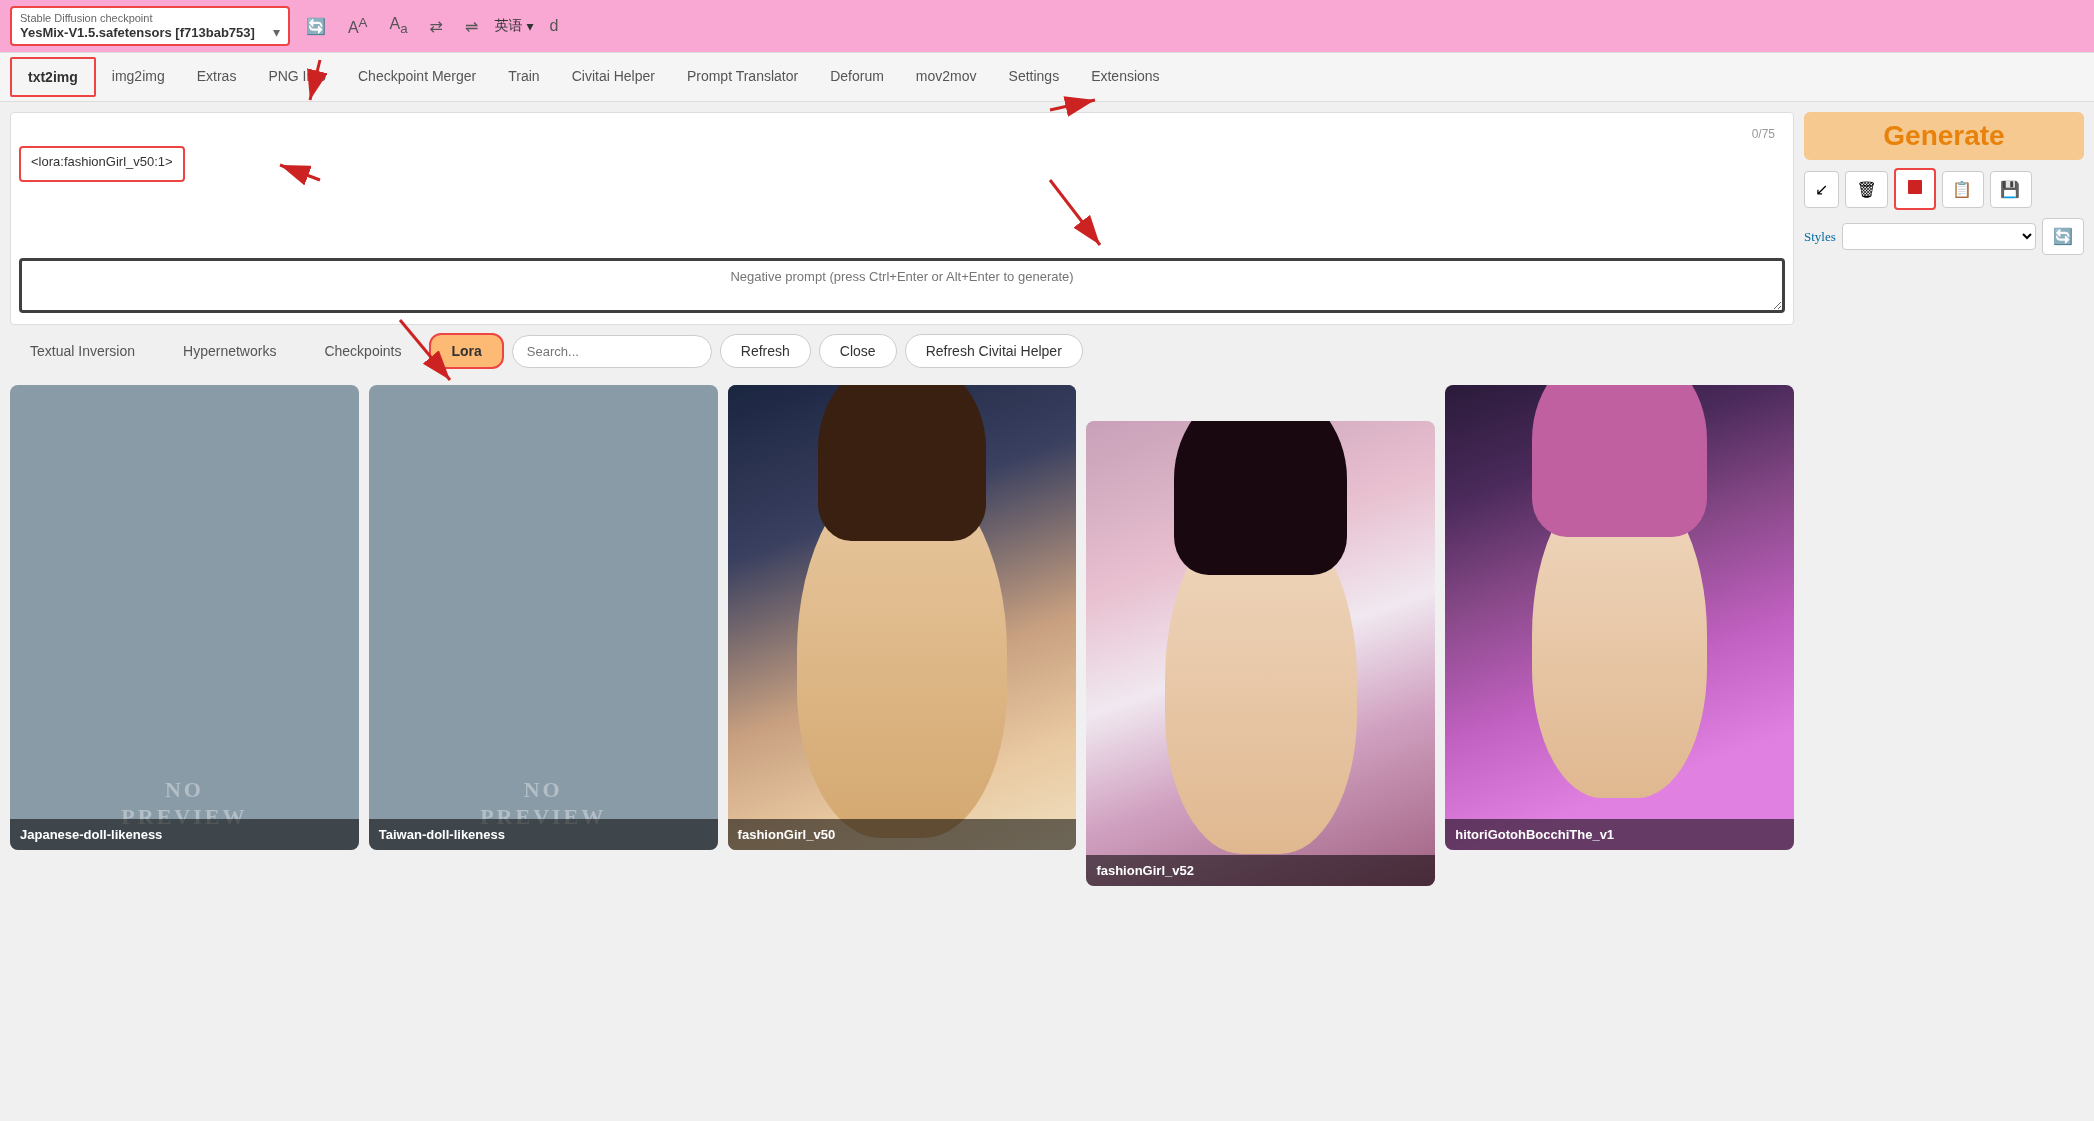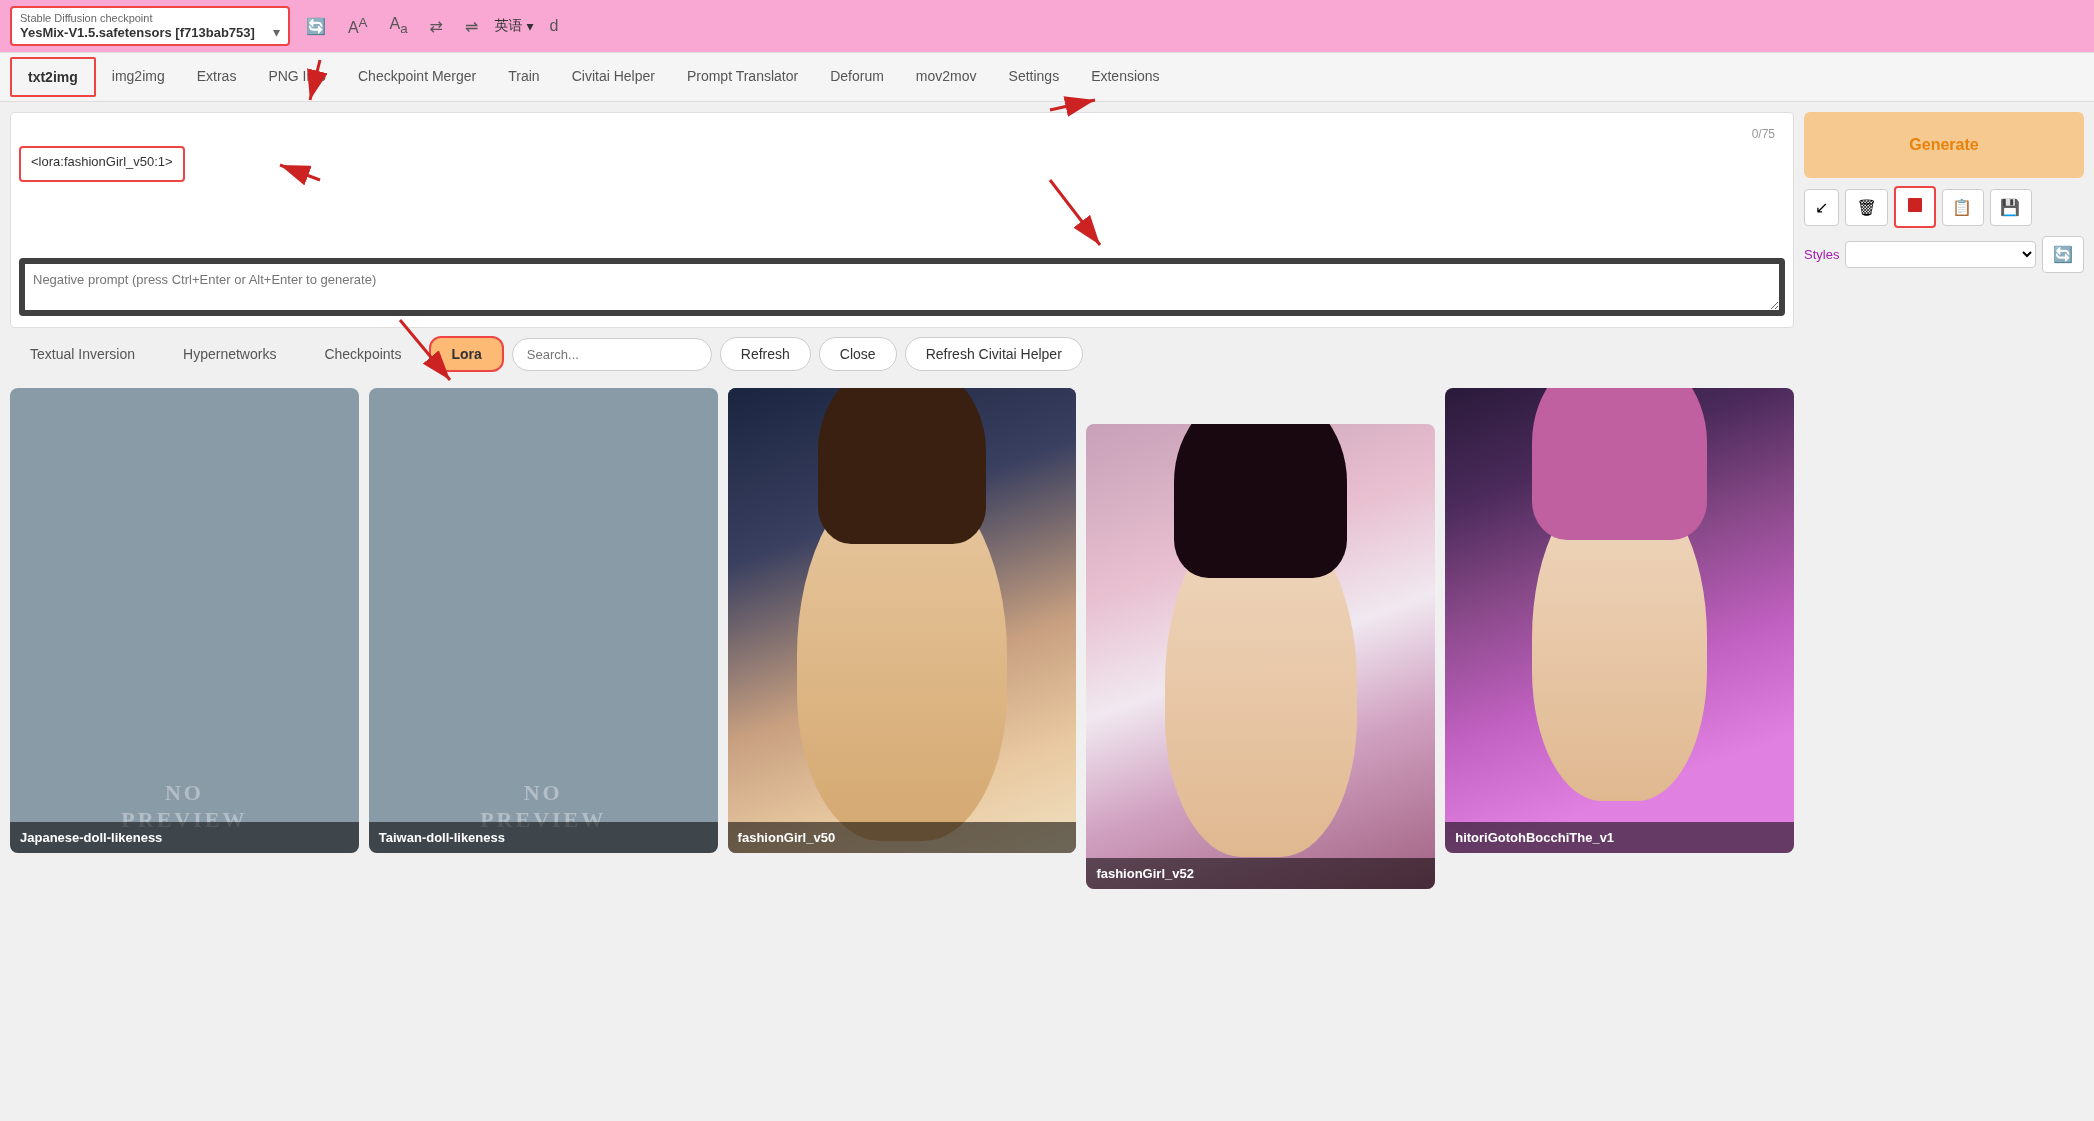--- a/index.html
+++ b/index.html
@@ -196,22 +196,22 @@
       width: 280px;
       display: flex;
       flex-direction: column;
       gap: 8px;
       margin-left: 10px;
     }
     .generate-btn {
       background: #f5c990;
       border: none;
       border-radius: 6px;
-      padding: 24px;
-      font-size: 16px;
+      padding: 8px;
+      font-size: 28px;
       font-weight: 700;
       color: #e8820a;
       cursor: pointer;
       width: 100%;
     }
 
     .icon-row {
       display: flex;
       align-items: center;
       gap: 6px;
@@ -228,21 +228,22 @@
       border: 2px solid #e44;
     }
 
     .styles-row {
       display: flex;
       align-items: center;
       gap: 6px;
     }
     .styles-label {
       font-size: 13px;
-      color: #a21caf;
+      color: #0369a1;
+      font-family: Liberation Serif, serif;
     }
     .styles-select {
       flex: 1;
       border: 1px solid #ccc;
       border-radius: 4px;
       padding: 4px 6px;
       background: white;
       font-size: 13px;
     }
 
@@ -287,28 +288,29 @@
       min-height: 36px;
       background: white;
       display: inline-block;
       margin-bottom: 60px;
       margin-top: 21px;
     }
 
     .neg-prompt-area {
       width: 100%;
       min-height: 55px;
-      border: 6px solid #404040;
+      border: 3px solid #404040;
       border-radius: 4px;
       padding: 8px;
       font-size: 13px;
       color: #aaa;
       font-family: inherit;
       resize: vertical;
       margin-top: 8px;
+      text-align: center;
     }
   </style>
 </head>
 <body>
 
 <div class="page-wrapper">
 
   <div class="top-toolbar">
     <div class="checkpoint-selector">
       <span class="checkpoint-label">Stable Diffusion checkpoint</span>

